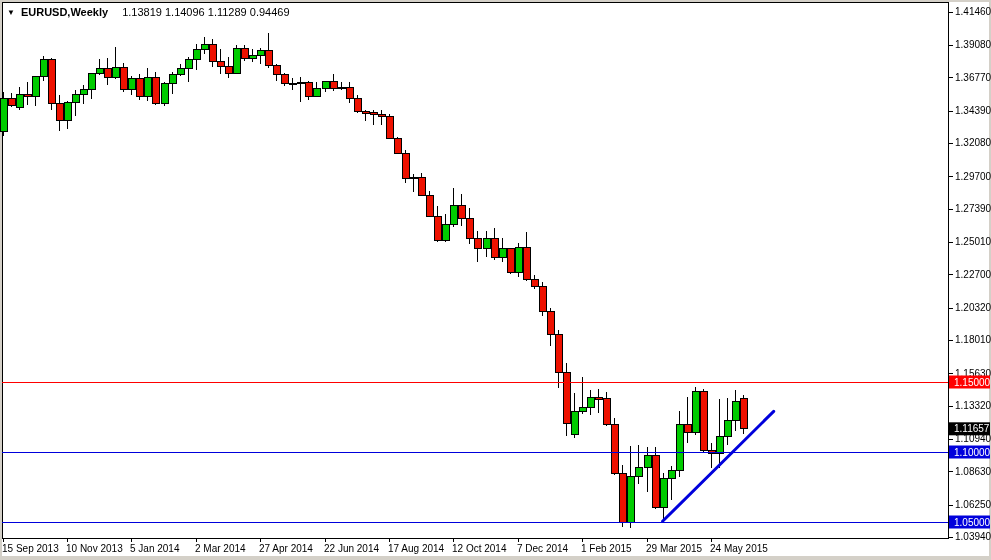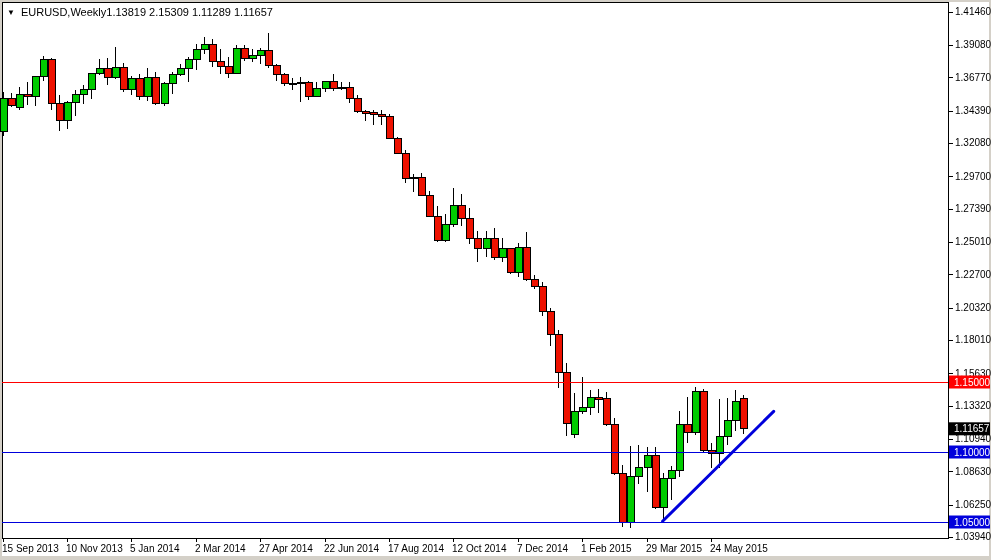--- a/index.html
+++ b/index.html
@@ -11,21 +11,21 @@
     -webkit-font-smoothing:none;
   }
   #chart-root{position:absolute;left:0;top:0;width:991px;height:560px;}
   #plot-svg{position:absolute;left:0;top:0;}
   #quote-header{
     position:absolute;left:7px;top:6px;
     font-size:11px;color:#000;white-space:pre;
     z-index:5;
   }
   #quote-header .tri{font-size:8px;vertical-align:1px;margin-right:6px;cursor:pointer;}
-  #quote-header .sym{margin-right:0;}
+  #quote-header .sym{margin-right:14px;font-weight:bold;}
   text{font-family:"Liberation Sans","DejaVu Sans",sans-serif;}
 </style>
 </head>
 <body>
 
 <div id="chart-root">
   <svg id="plot-svg" width="991" height="560">
       <rect x="2" y="2" width="987" height="554" fill="#ffffff"></rect>
       <rect x="2.5" y="2.5" width="946" height="536" fill="none" stroke="#000000" stroke-width="1" shape-rendering="crispEdges"></rect>
       <g shape-rendering="crispEdges">
@@ -470,14 +470,14 @@
         <line x1="518.5" y1="539" x2="518.5" y2="542" stroke="#000000" stroke-width="1" shape-rendering="crispEdges"></line>
         <text x="517" y="552" font-size="10px" fill="#000000">7 Dec 2014</text>
         <line x1="582.5" y1="539" x2="582.5" y2="542" stroke="#000000" stroke-width="1" shape-rendering="crispEdges"></line>
         <text x="581" y="552" font-size="10px" fill="#000000">1 Feb 2015</text>
         <line x1="647.5" y1="539" x2="647.5" y2="542" stroke="#000000" stroke-width="1" shape-rendering="crispEdges"></line>
         <text x="646" y="552" font-size="10px" fill="#000000">29 Mar 2015</text>
         <line x1="711.5" y1="539" x2="711.5" y2="542" stroke="#000000" stroke-width="1" shape-rendering="crispEdges"></line>
         <text x="710" y="552" font-size="10px" fill="#000000">24 May 2015</text>
       </g>
     </svg>
-  <div id="quote-header"><span class="tri">▼</span><span class="sym">EURUSD,Weekly</span><span>1.13819 2.15309 1.11289 1.11657</span></div>
+  <div id="quote-header"><span class="tri">▼</span><span class="sym">EURUSD,Weekly</span><span>1.13819 1.14096 1.11289 0.94469</span></div>
 </div>
 
 </body></html>

